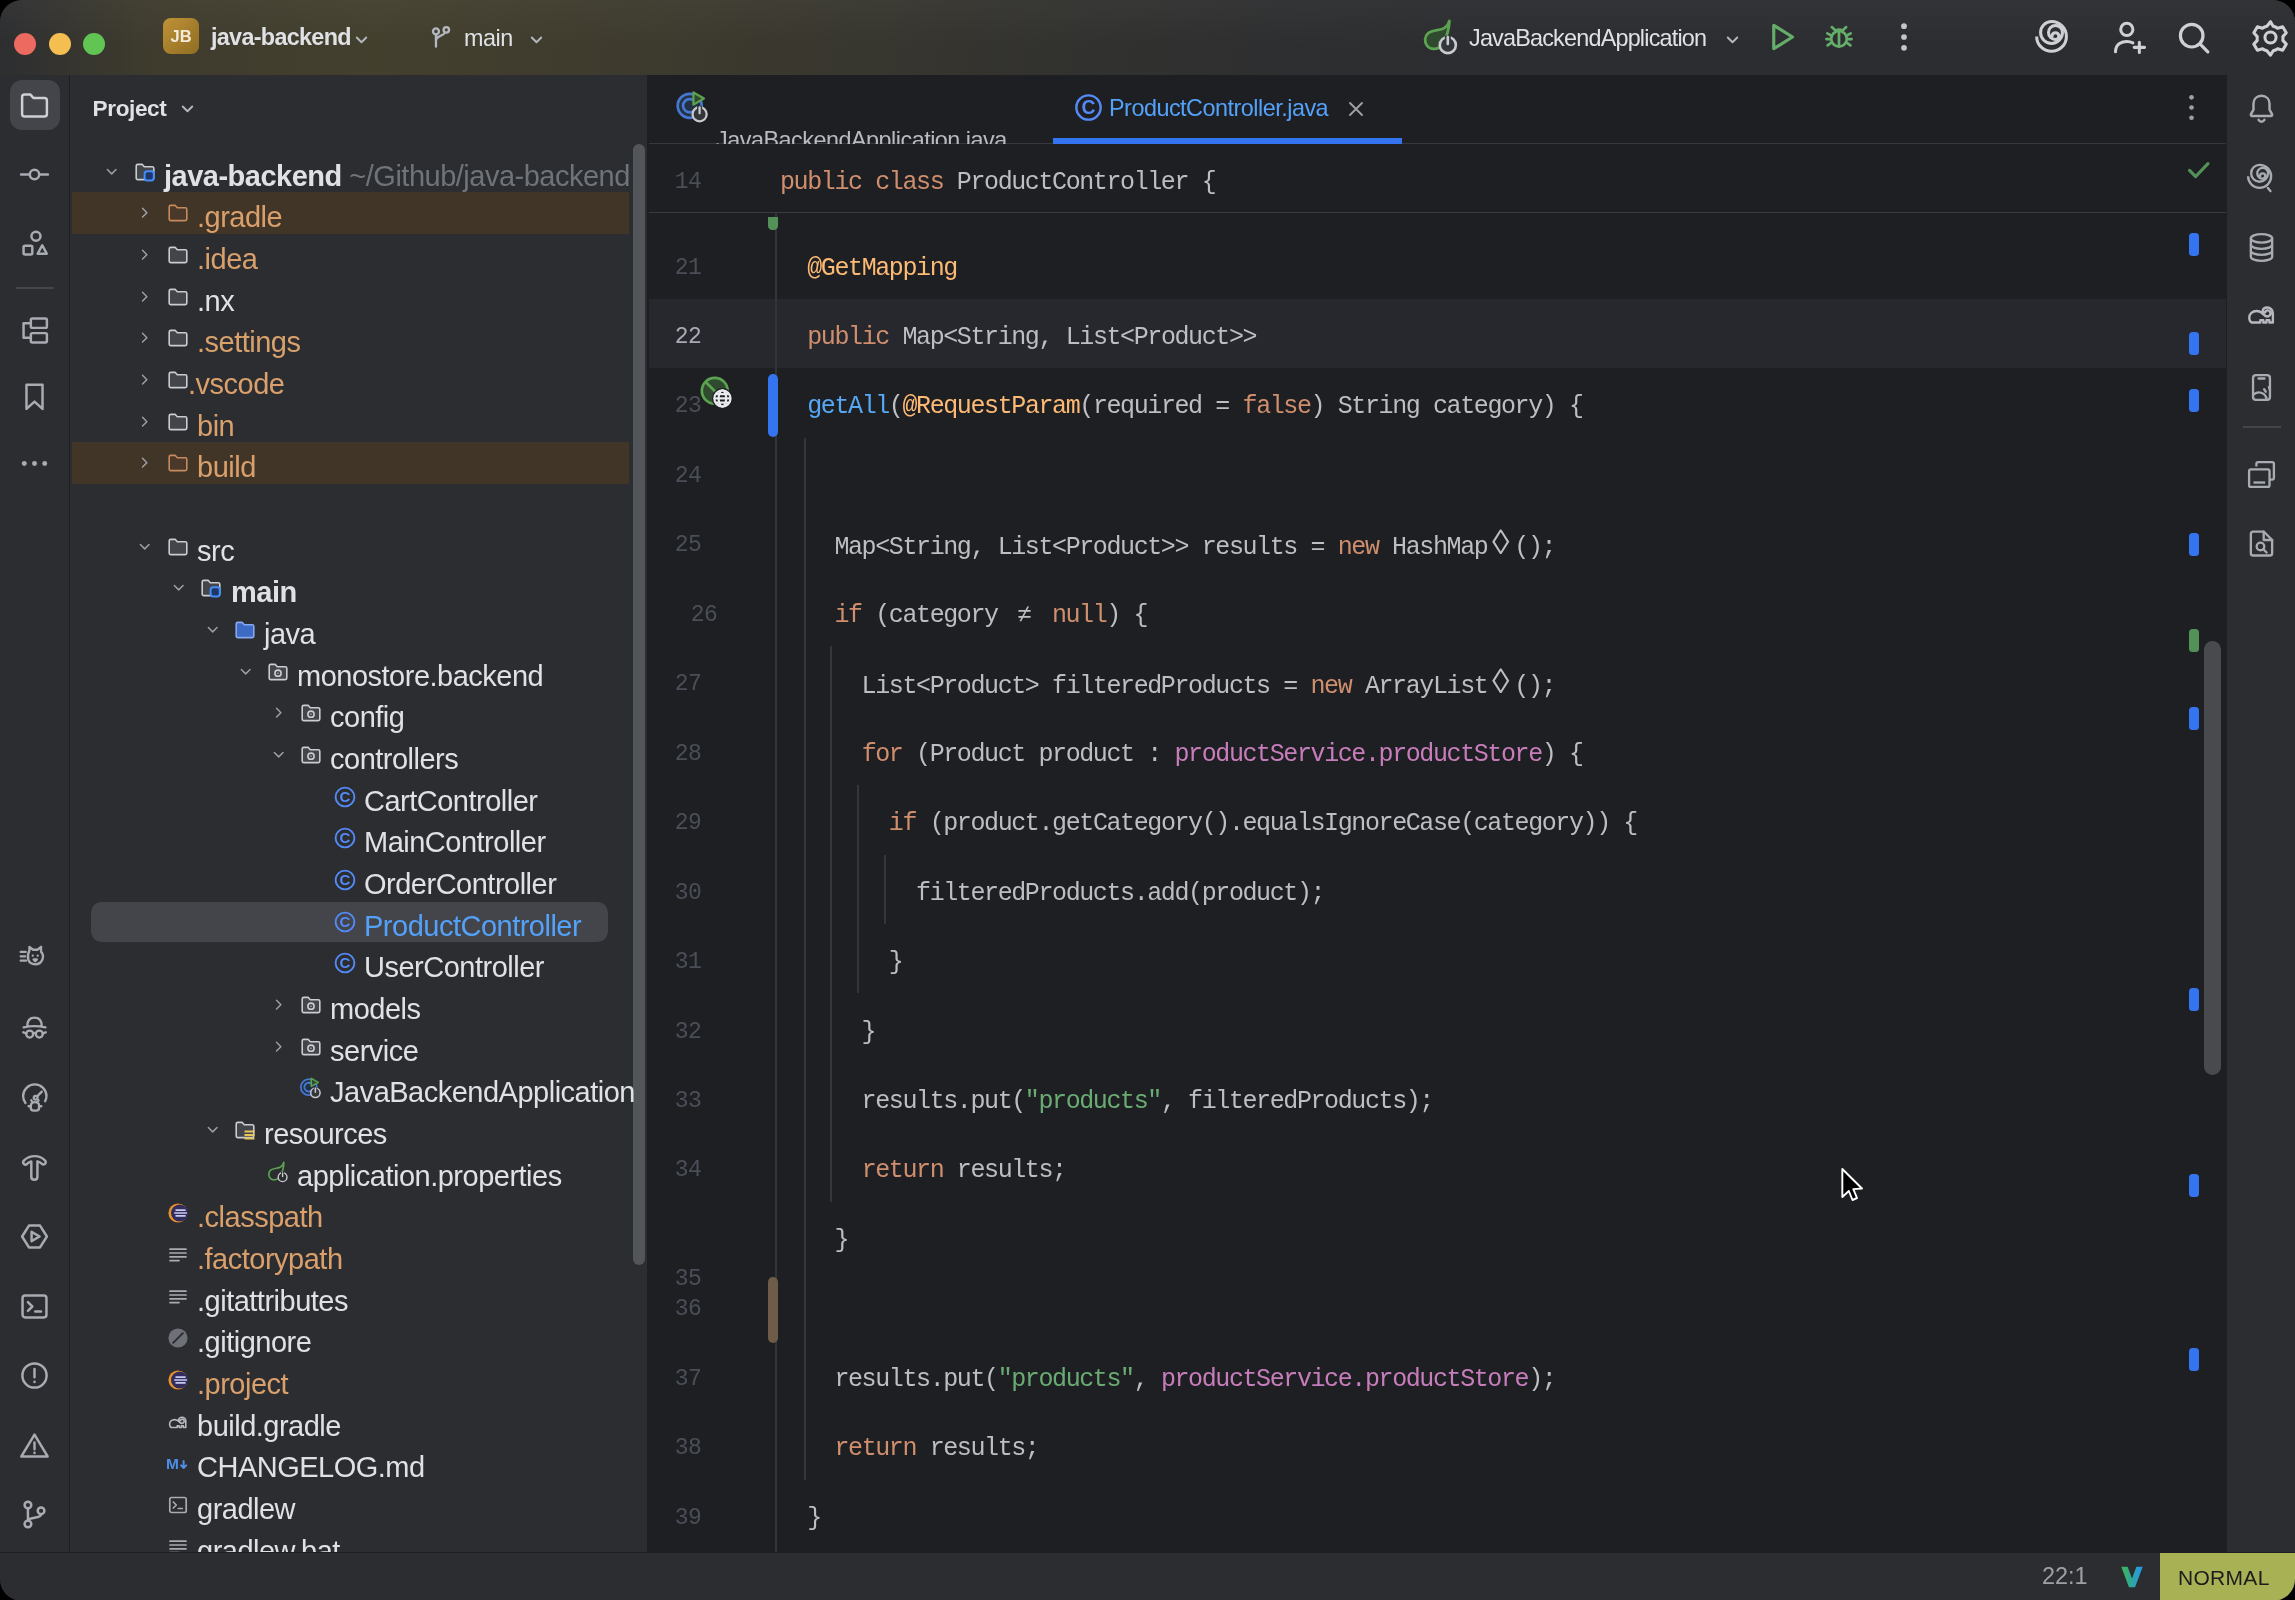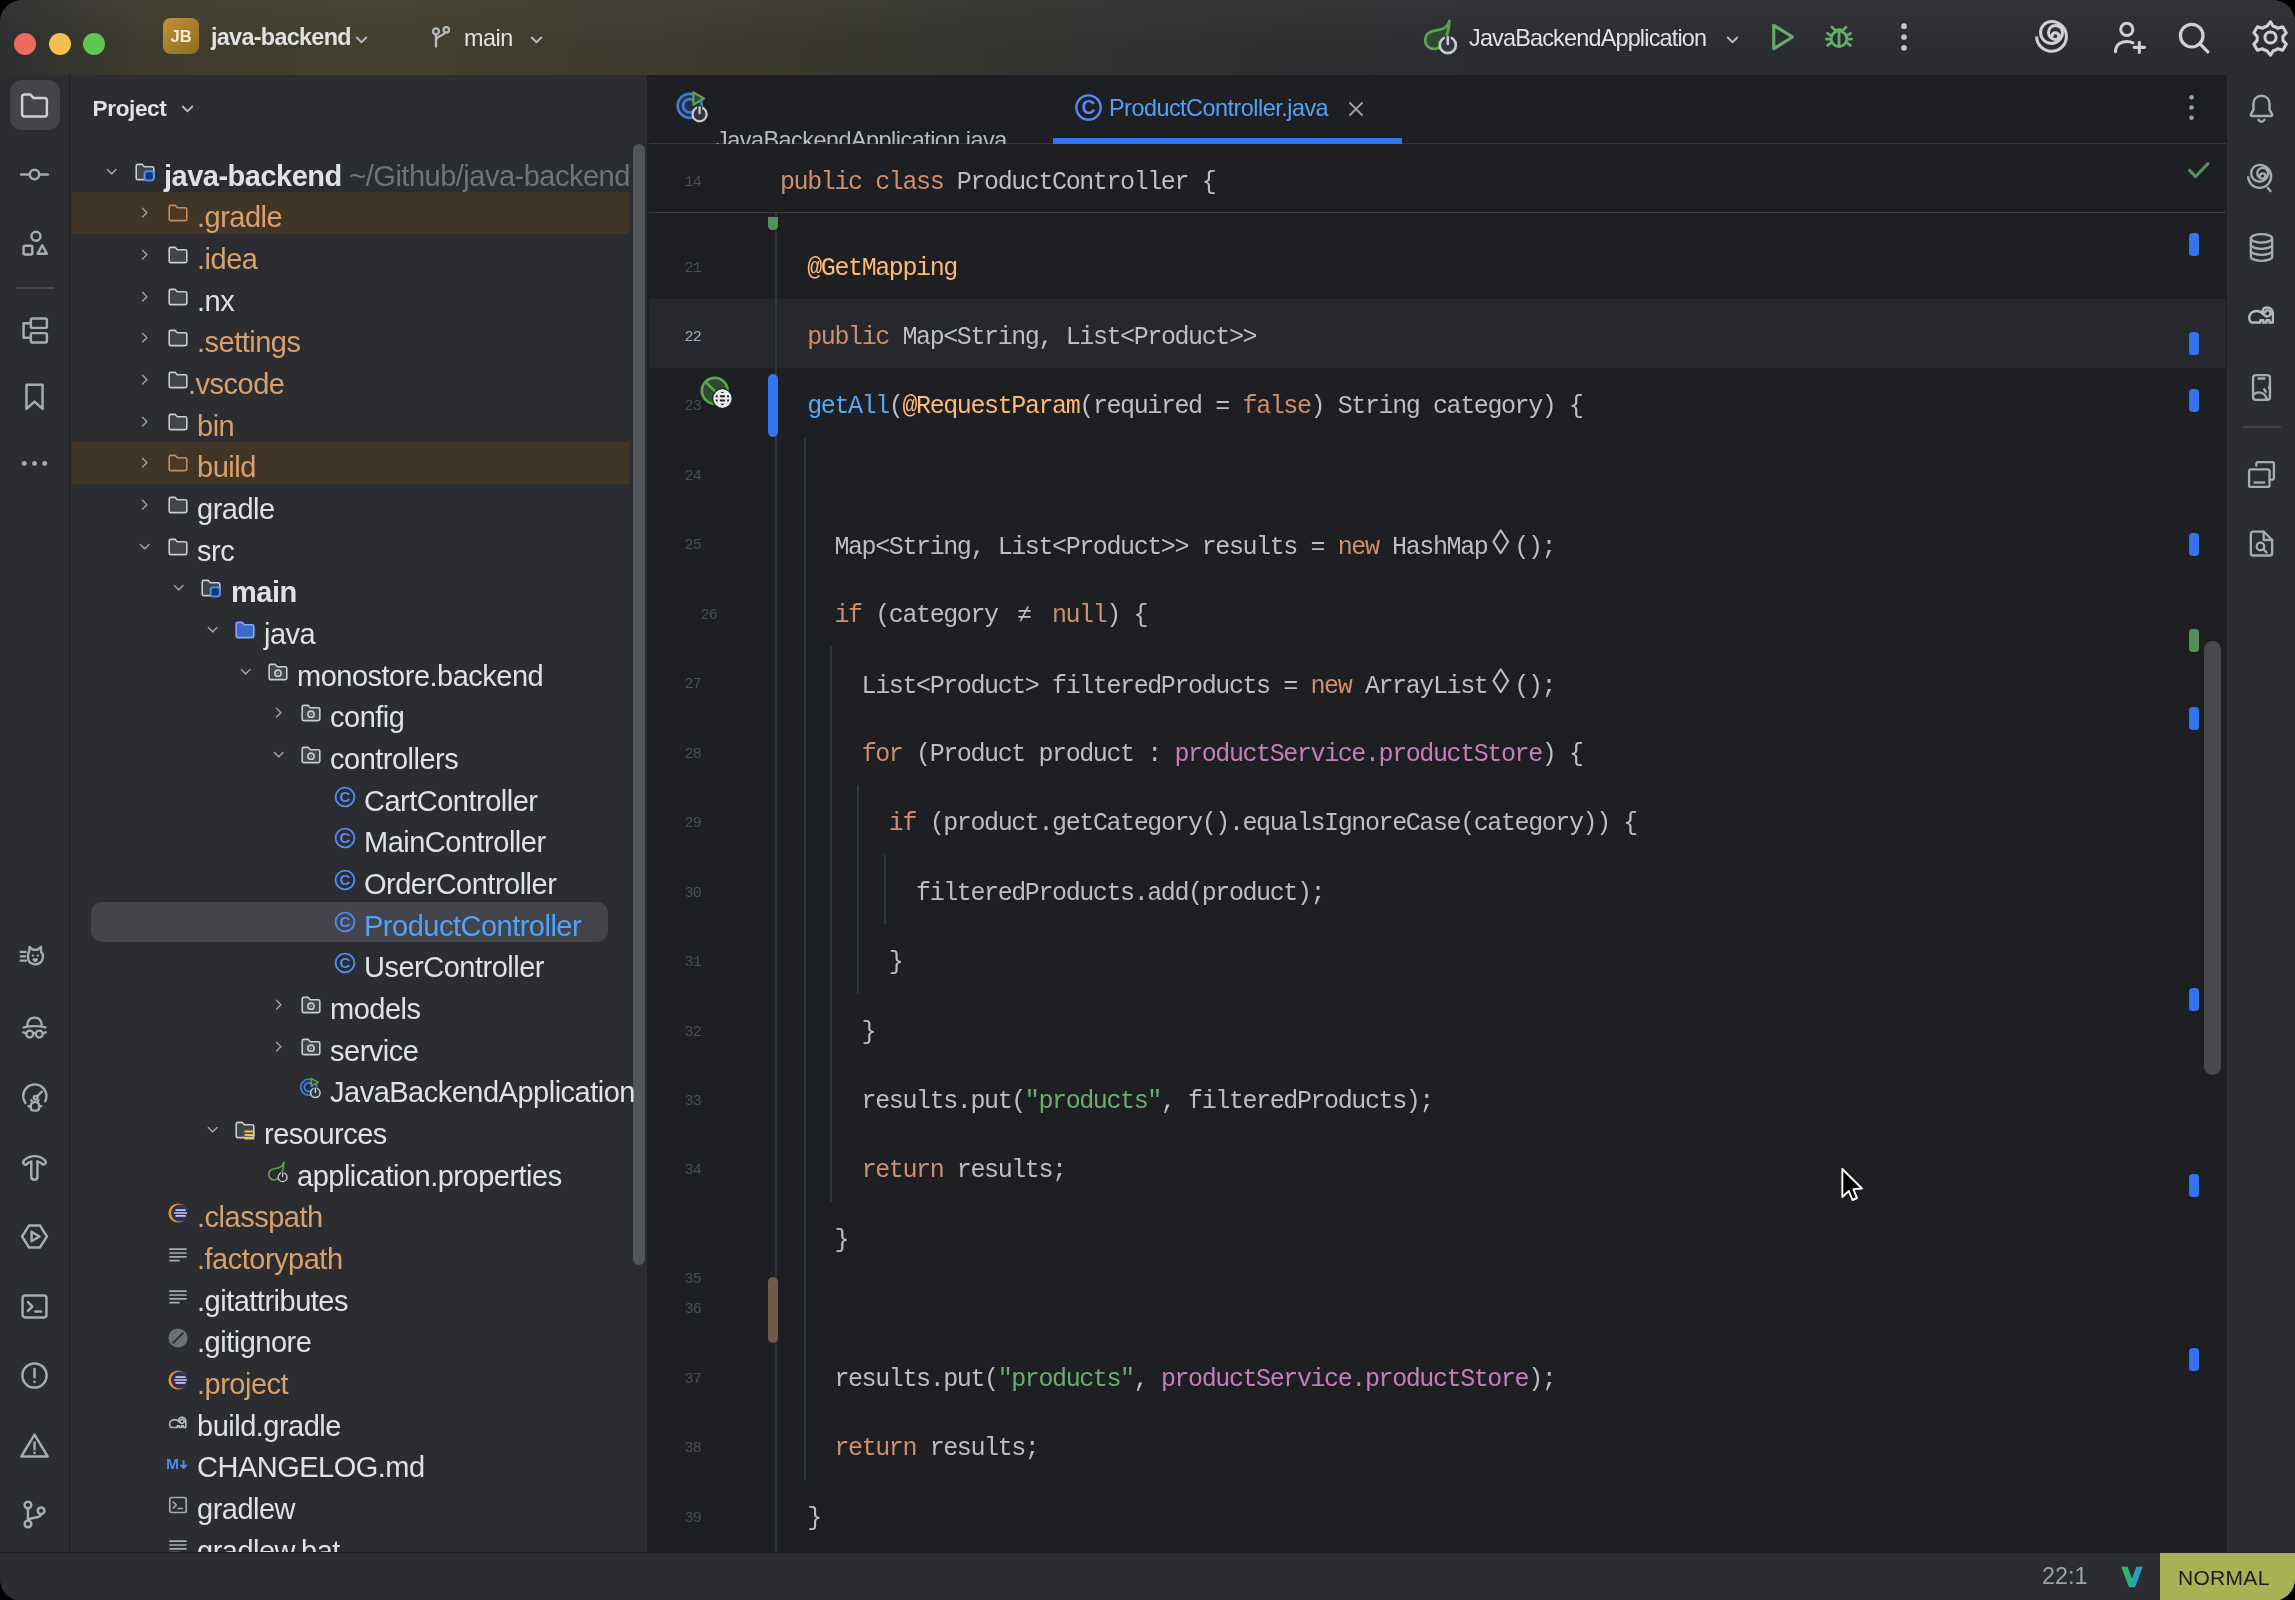--- a/index.html
+++ b/index.html
@@ -26,21 +26,21 @@
   .rowbg-sel { position:absolute; left:21px; top:0.9px; width:517px; height:40px; background:#43454A; border-radius:10.4px; }
   .rtxt { position:absolute; top:8.7px; font-size:29px; letter-spacing:-0.5px; color:#DFE1E5; white-space:pre; }
   .orange { color:#D9A06C; }
   .bold { font-weight:700; }
   .dim { color:#6F737A; }
   .ricon { position:absolute; top:8.7px; width:24px; height:24px; }
   .rchev { position:absolute; top:12px; width:17.4px; height:17.4px; }
   .editor { position:absolute; left:649px; top:75px; width:1578px; height:1478px; background:#1E1F22; overflow:hidden; }
   .tabbar { position:absolute; left:0; top:0; width:1578px; height:69px; border-bottom:0.9px solid #36383D; }
   .codeline { position:absolute; white-space:pre; font-family:"Liberation Mono", monospace; font-size:25px; letter-spacing:-1.4px; color:#BCBEC4; line-height:69px; height:69px; transform:translateY(4.3px); }
-  .lnum { position:absolute; font-family:"Liberation Mono", monospace; font-size:15px; letter-spacing:-0.7px; color:#494E57; line-height:69px; height:69px; text-align:right; width:52px; transform:translateY(4.3px); }
+  .lnum { position:absolute; font-family:"Liberation Mono", monospace; font-size:23px; letter-spacing:-0.7px; color:#494E57; line-height:69px; height:69px; text-align:right; width:52px; transform:translateY(4.3px); }
   .kw { color:#CF8E6D; }
   .ann { color:#fdba74; }
   .mdecl { color:#56A8F5; }
   .fld { color:#C77DBB; }
   .str { color:#6AAB73; }
   .lig2 { display:inline-block; width:27px; letter-spacing:0; text-align:center; }
   .guide { position:absolute; width:1.7px; background:#33363B; }
   .rightstrip { position:absolute; left:2226px; top:75px; width:69px; height:1478px; background:#2B2D30; border-left:0.9px solid #1E1F22; }
   .ric { position:absolute; left:17.4px; width:35px; height:35px; }
   .statusbar { position:absolute; left:0; top:1552px; width:2295px; height:49px; background:#2B2D30; border-top:0.9px solid #1E1F22; }
@@ -248,29 +248,20 @@
       </div>
     <div class="row" style="top:367px;">
         <div class="rowbg-brown"></div>
         <svg class="rchev" style="left:66px;" viewBox="0 0 24 24" fill="none" stroke="#9DA0A6" stroke-width="2.0" stroke-linecap="round" stroke-linejoin="round">
           <polyline points="9,6 15,12 9,18"></polyline>
         </svg>
         <svg class="ricon" style="left:96px;" viewBox="0 0 24 24" fill="#4A382A" stroke="#C78A5D" stroke-width="1.6" stroke-linejoin="round">
           <path d="M3.2 6 C3.2 5 3.8 4.4 4.8 4.4 L9.3 4.4 L11.3 6.7 L19.2 6.7 C20.2 6.7 20.8 7.3 20.8 8.3 L20.8 18 C20.8 19 20.2 19.6 19.2 19.6 L4.8 19.6 C3.8 19.6 3.2 19 3.2 18 Z"></path>
         </svg>
         <div class="rtxt orange" style="left:127px;">build</div>
-      </div>
-    <div class="row" style="top:409px;">
-        <svg class="rchev" style="left:66px;" viewBox="0 0 24 24" fill="none" stroke="#9DA0A6" stroke-width="2.0" stroke-linecap="round" stroke-linejoin="round">
-          <polyline points="9,6 15,12 9,18"></polyline>
-        </svg>
-        <svg class="ricon" style="left:96px;" viewBox="0 0 24 24" fill="#43454A" stroke="#C9CCD1" stroke-width="1.6" stroke-linejoin="round">
-          <path d="M3.2 6 C3.2 5 3.8 4.4 4.8 4.4 L9.3 4.4 L11.3 6.7 L19.2 6.7 C20.2 6.7 20.8 7.3 20.8 8.3 L20.8 18 C20.8 19 20.2 19.6 19.2 19.6 L4.8 19.6 C3.8 19.6 3.2 19 3.2 18 Z"></path>
-        </svg>
-        <div class="rtxt" style="left:127px;">gradle</div>
       </div>
     <div class="row" style="top:451px;">
         <svg class="rchev" style="left:66px;" viewBox="0 0 24 24" fill="none" stroke="#9DA0A6" stroke-width="2.0" stroke-linecap="round" stroke-linejoin="round">
           <polyline points="6,9 12,15 18,9"></polyline>
         </svg>
         <svg class="ricon" style="left:96px;" viewBox="0 0 24 24" fill="#43454A" stroke="#C9CCD1" stroke-width="1.6" stroke-linejoin="round">
           <path d="M3.2 6 C3.2 5 3.8 4.4 4.8 4.4 L9.3 4.4 L11.3 6.7 L19.2 6.7 C20.2 6.7 20.8 7.3 20.8 8.3 L20.8 18 C20.8 19 20.2 19.6 19.2 19.6 L4.8 19.6 C3.8 19.6 3.2 19 3.2 18 Z"></path>
         </svg>
         <div class="rtxt" style="left:127px;">src</div>
       </div>

